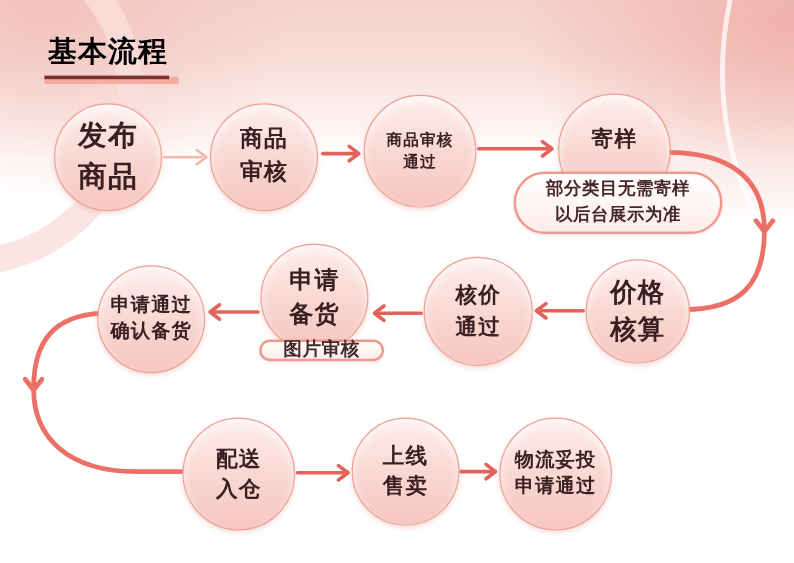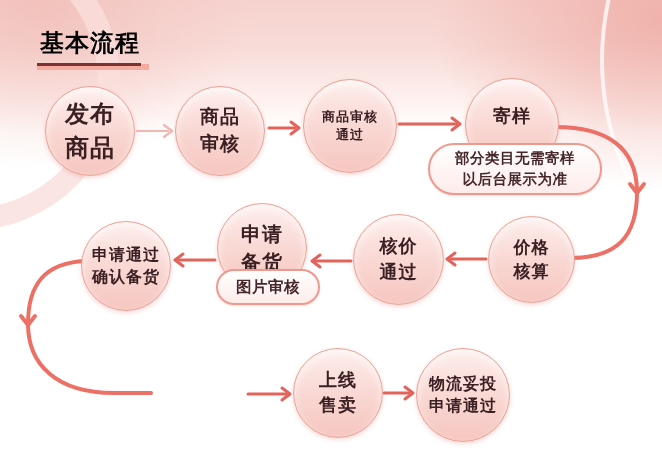--- a/index.html
+++ b/index.html
@@ -152,46 +152,50 @@
   </div>
   <div class="node" style="left:303px;top:79px;width:94px;height:94px">
     <span class="node-label" style="font-size:13px">商品审核
 通过</span>
   </div>
   <div class="node node-sample" style="left:465px;top:78px;width:94px;height:94px">
     <span class="node-label" style="font-size:18px">寄样</span>
   </div>
 
   <div class="node" style="left:488px;top:216px;width:87px;height:87px">
-    <span class="node-label" style="font-size:17px">价格
+    <span class="node-label" style="font-size:22px">价格
 核算</span>
   </div>
   <div class="node" style="left:353px;top:214px;width:91px;height:91px">
     <span class="node-label" style="font-size:18px">核价
 通过</span>
   </div>
   <div class="node" style="left:217px;top:203px;width:90px;height:90px">
     <span class="node-label" style="font-size:20px">申请
 备货</span>
   </div>
   <div class="node" style="left:81px;top:221px;width:90px;height:90px">
     <span class="node-label" style="font-size:16px">申请通过
 确认备货</span>
   </div>
 
+  <div class="node" style="left:152px;top:348px;width:94px;height:94px">
+    <span class="node-label" style="font-size:18px">配送
+入仓</span>
+  </div>
   <div class="node" style="left:293px;top:348px;width:90px;height:90px">
     <span class="node-label" style="font-size:18px">上线
 售卖</span>
   </div>
   <div class="node" style="left:416px;top:348px;width:94px;height:94px">
     <span class="node-label" style="font-size:16px">物流妥投
 申请通过</span>
   </div>
 
   <div class="note" style="left:428px;top:143px;width:174px;height:52px">
     <span class="note-label" style="font-size:14.5px">部分类目无需寄样
 以后台展示为准</span>
   </div>
-  <div class="note" style="left:216px;top:269px;width:104px;height:36px">
+  <div class="note" style="left:216px;top:283px;width:104px;height:18px">
     <span class="note-label" style="font-size:15.5px">图片审核</span>
   </div>
 
 </div>
 
 </body></html>

